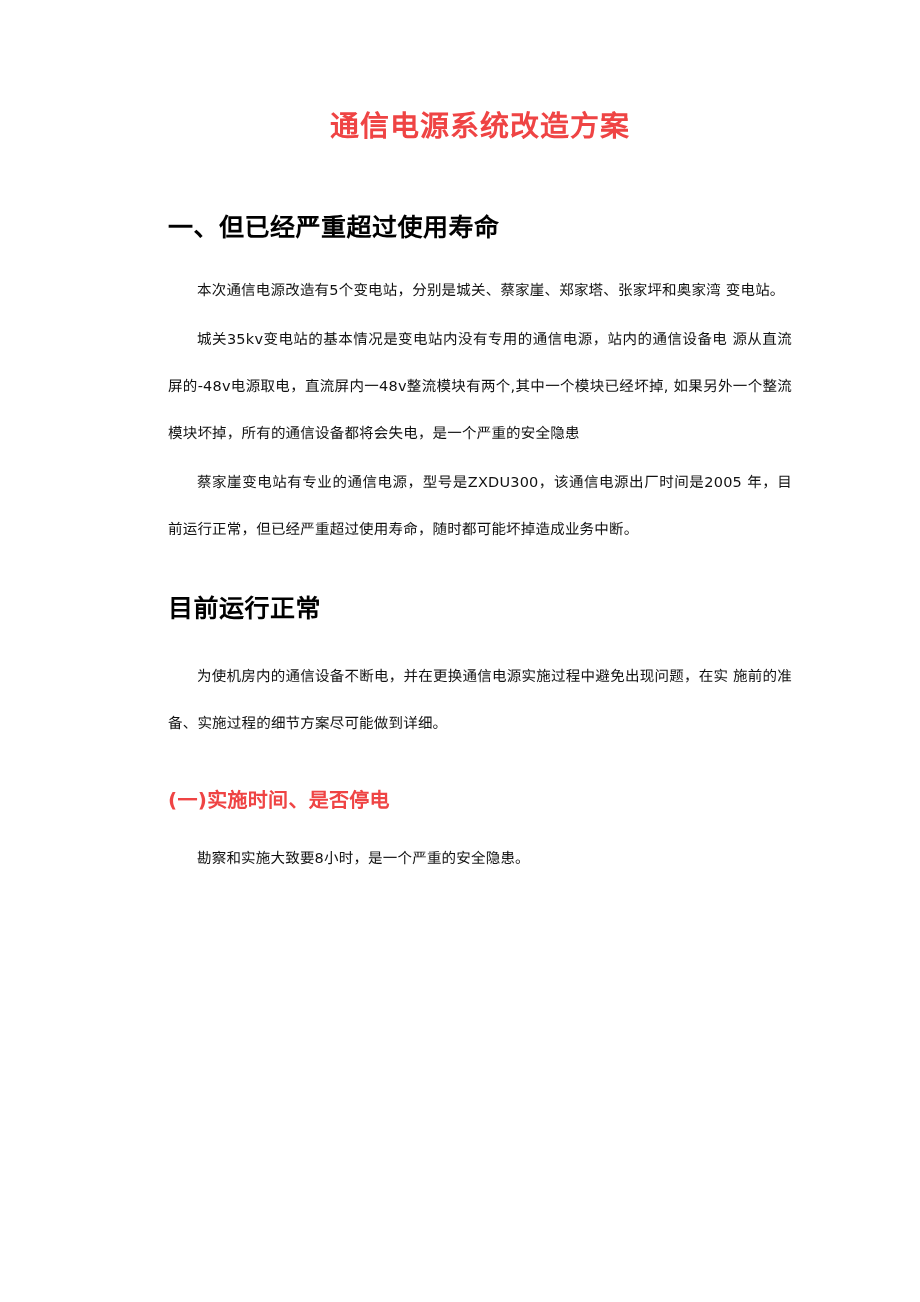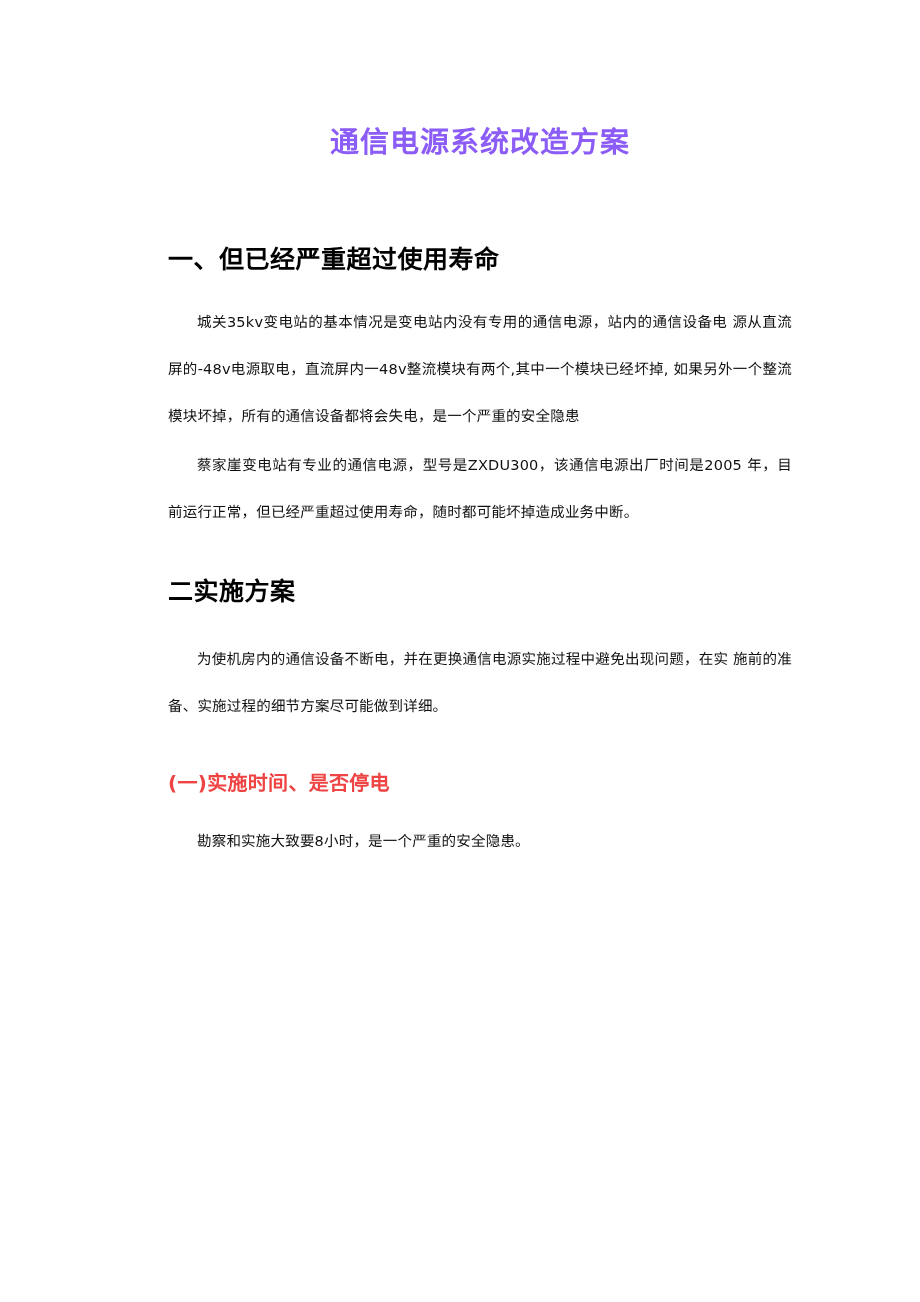--- a/index.html
+++ b/index.html
@@ -32,24 +32,24 @@
     top: 0;
     width: 624px;
   }
 
   
   .doc-title {
     font-size: 29px;
     font-weight: bold;
     text-align: center;
     letter-spacing: 1px;
-    margin: 16px;
+    margin: 0;
     padding-top: 108px;
     line-height: 1.25;
-    color: #8b5cf6;
+    color: #ef4444;
   }
 
   
   .h1 {
     font-size: 25px;
     font-weight: bold;
     margin: 0;
     line-height: 1.3;
     color: #000;
     letter-spacing: 0.5px;
@@ -91,27 +91,28 @@
 
 <div class="page">
   <div class="content">
 
     <h1 class="doc-title">通信电源系统改造方案</h1>
 
     <h2 class="h1 first">一、但已经严重超过使用寿命</h2>
 
     <div class="spacer-after-h1"></div>
 
+    <p class="para gap-sm">本次通信电源改造有5个变电站，分别是城关、蔡家崖、郑家塔、张家坪和奥家湾 变电站。</p>
 
     <p class="para gap-sm">城关35kv变电站的基本情况是变电站内没有专用的通信电源，站内的通信设备电 源从直流屏的-48v电源取电，直流屏内一48v整流模块有两个,其中一个模块已经坏掉, 如果另外一个整流模块坏掉，所有的通信设备都将会失电，是一个严重的安全隐患</p>
 
     <p class="para gap-sm">蔡家崖变电站有专业的通信电源，型号是ZXDU300，该通信电源出厂时间是2005 年，目前运行正常，但已经严重超过使用寿命，随时都可能坏掉造成业务中断。</p>
 
 
-    <h2 class="h1 second">二实施方案</h2>
+    <h2 class="h1 second">目前运行正常</h2>
 
     <div class="spacer-after-h1"></div>
 
     <p class="para gap-xs">为使机房内的通信设备不断电，并在更换通信电源实施过程中避免出现问题，在实 施前的准备、实施过程的细节方案尽可能做到详细。</p>
 
     <h3 class="h2">(一)实施时间、是否停电</h3>
 
     <p class="para gap-lg">勘察和实施大致要8小时，是一个严重的安全隐患。</p>
 
   </div>

